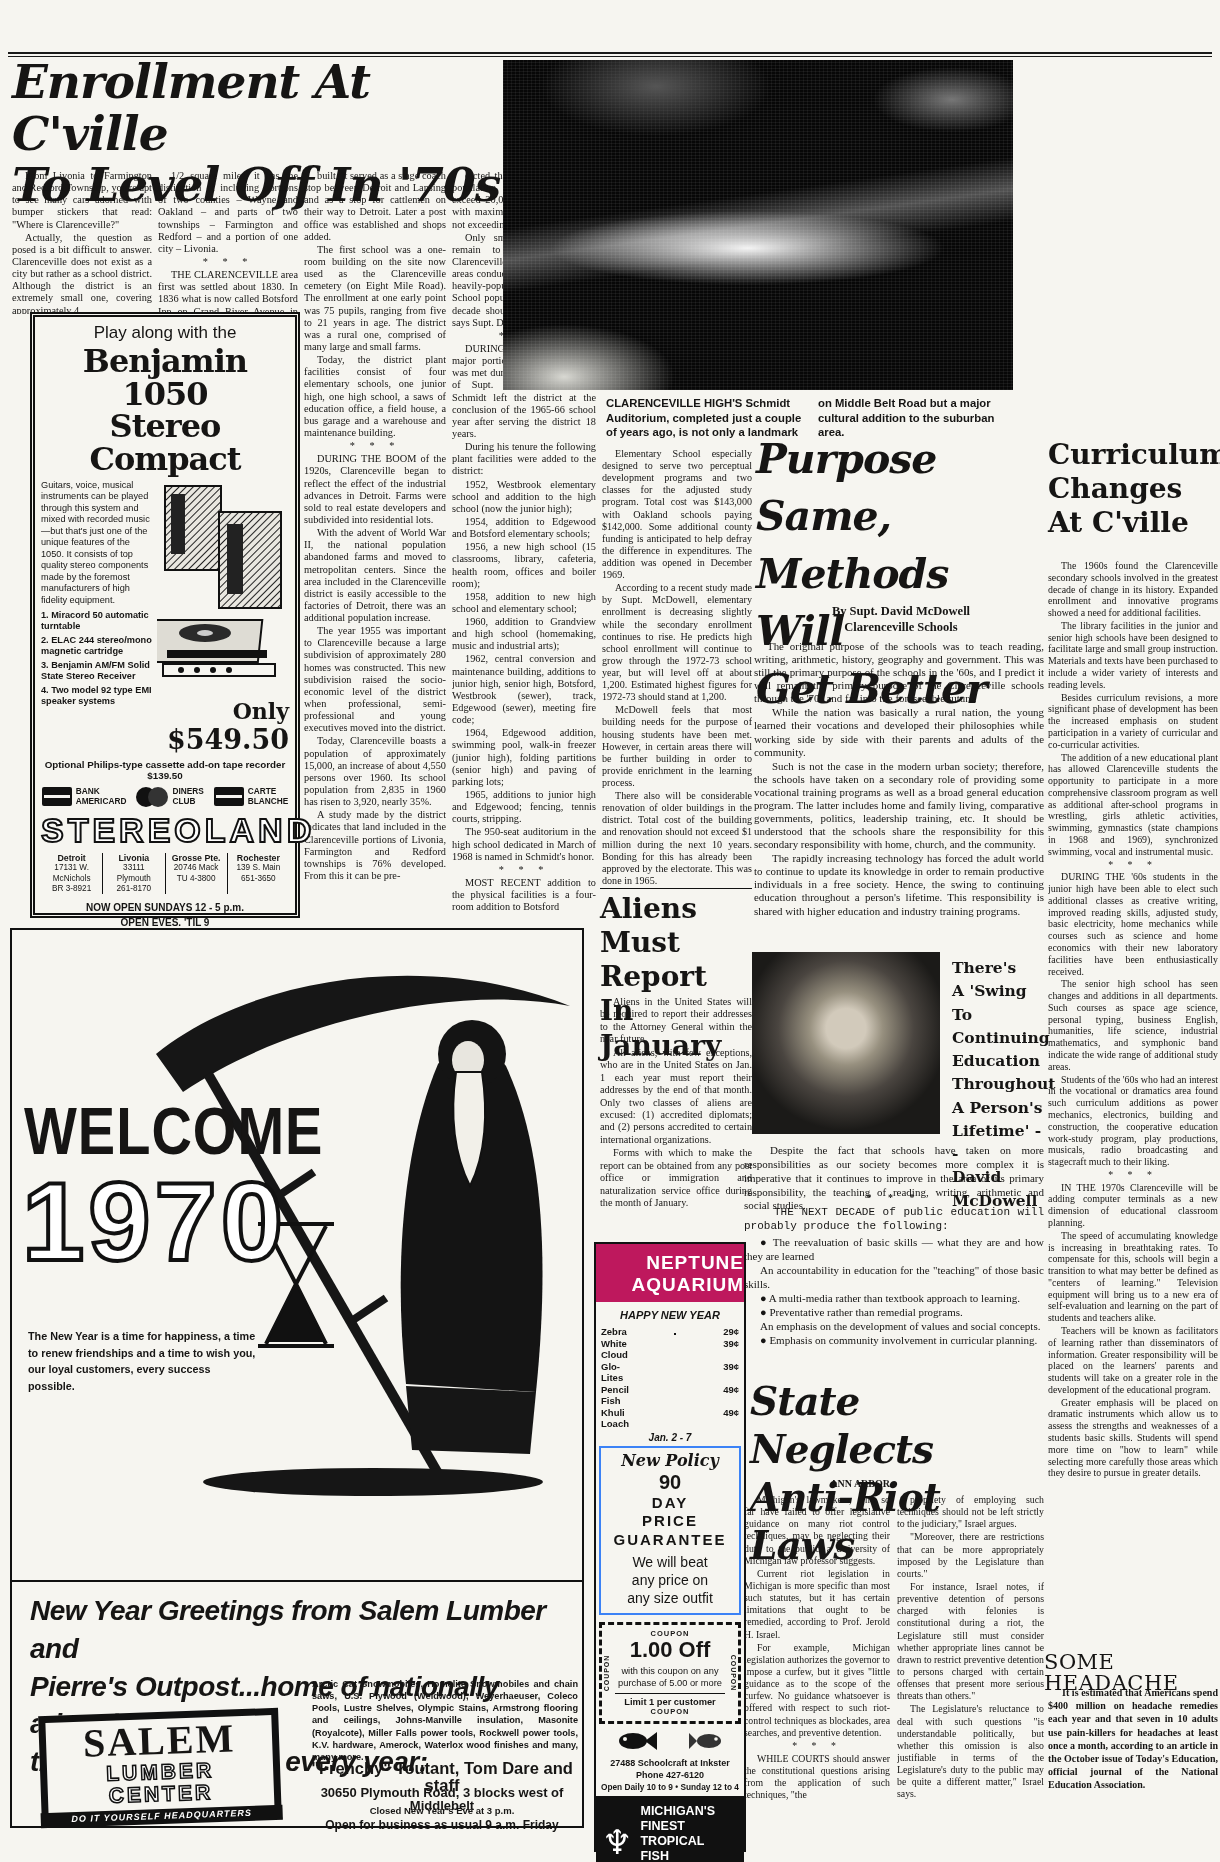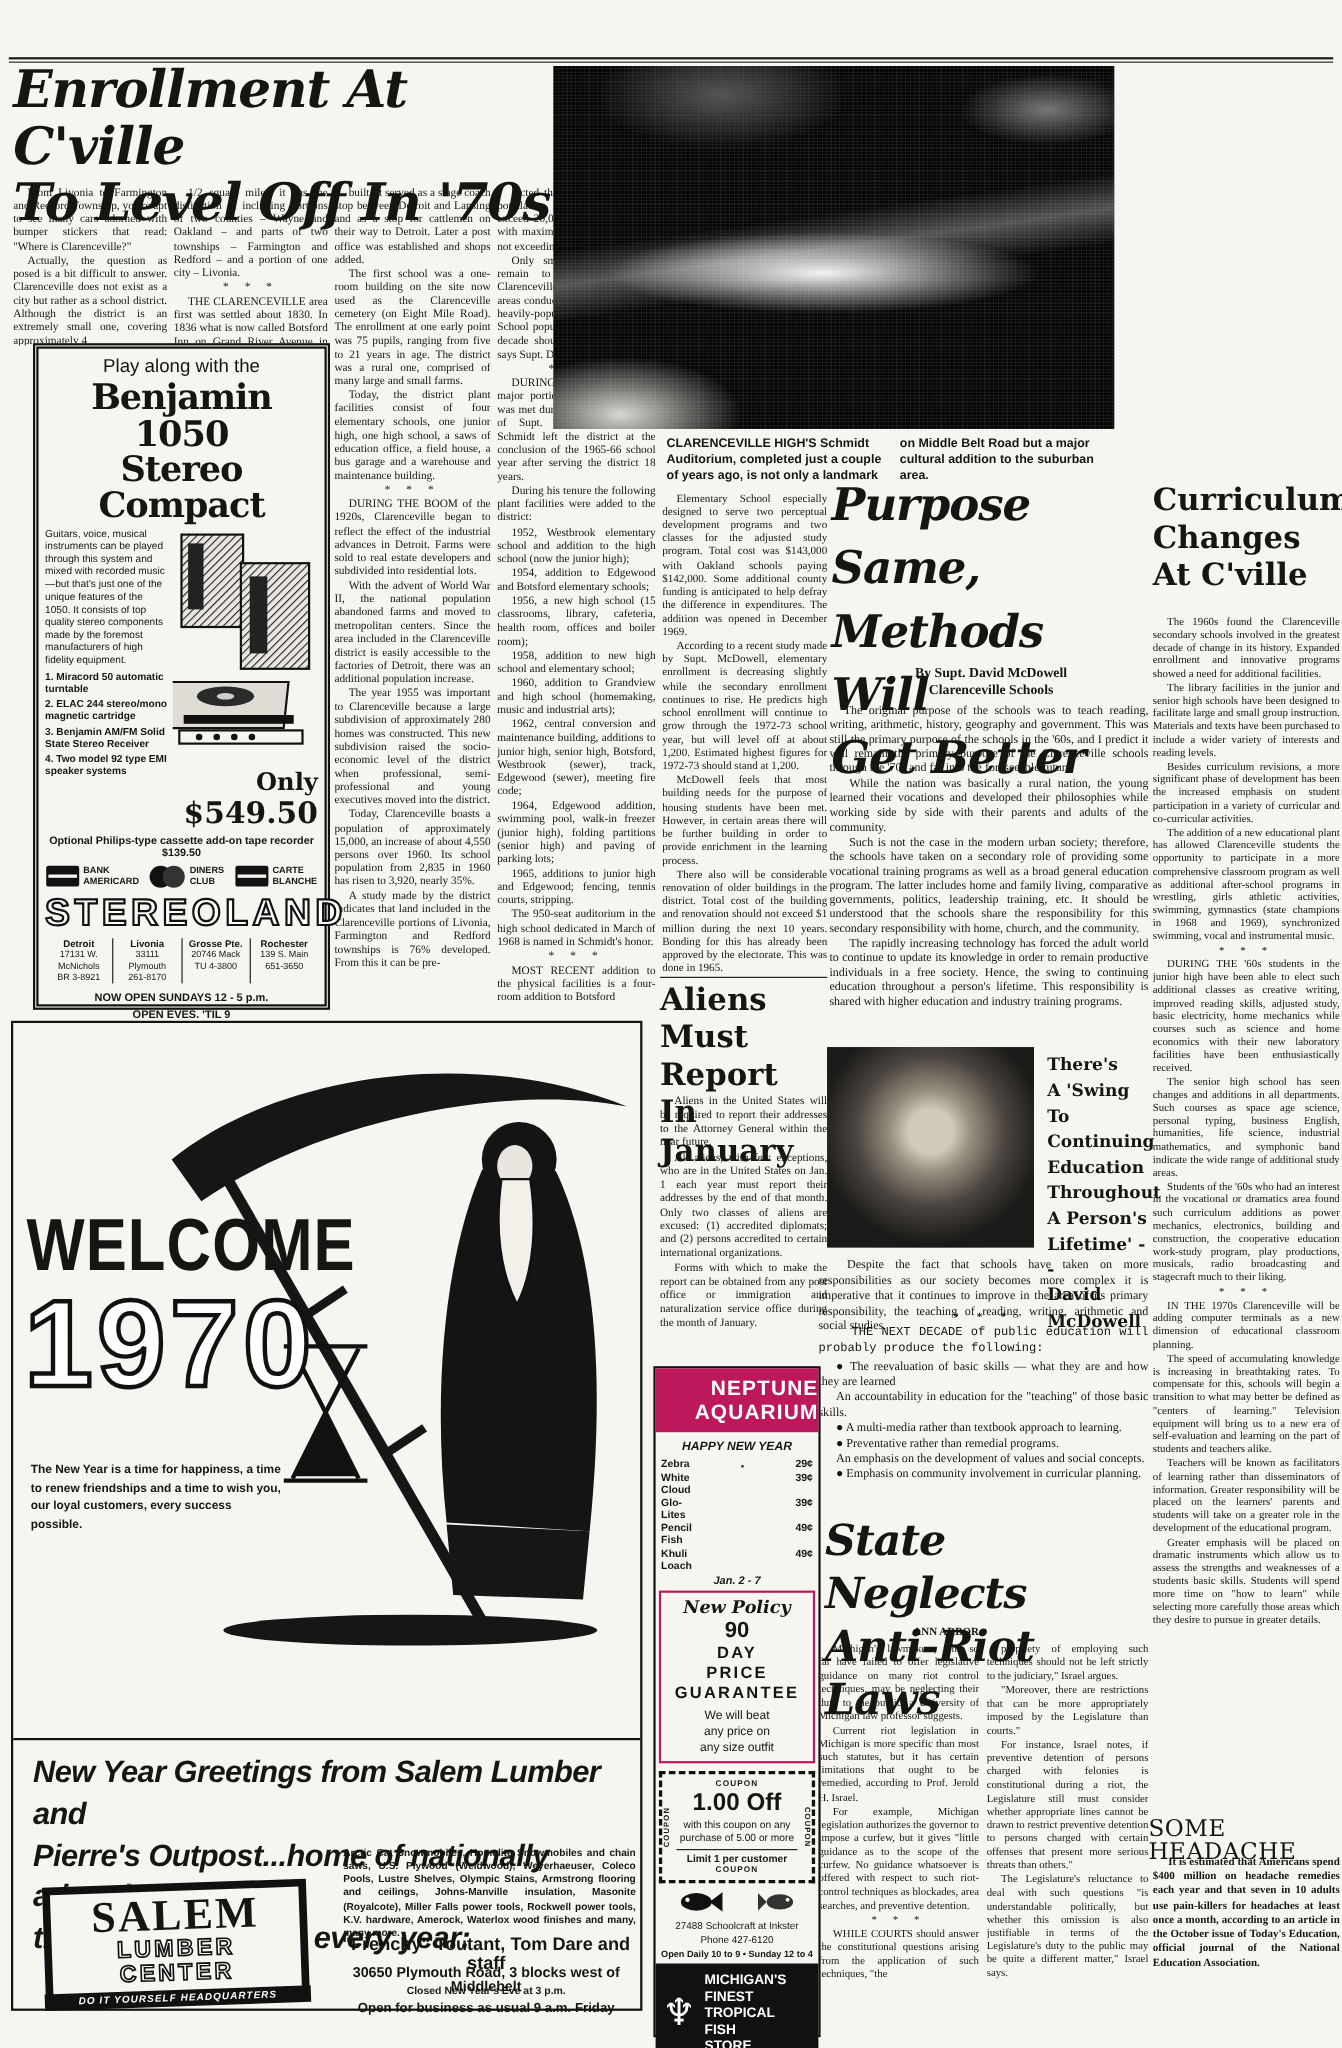--- a/index.html
+++ b/index.html
@@ -95,35 +95,35 @@
   .neptune-ad{position:absolute;left:594px;top:1242px;width:152px;height:610px;border:2px solid #111;
     box-sizing:border-box;background:#f6f5f0;font-family:"Liberation Sans",sans-serif;padding:0 3px;}
   .np-head{background:#be185d;color:#fff;text-align:right;font:800 19px/1.15 "Liberation Sans",sans-serif;
     letter-spacing:1px;padding:8px 0 6px;margin:0 -3px;white-space:pre-line;}
   .np-greet{text-align:center;font:italic 700 11px "Liberation Sans",sans-serif;margin:7px 0 5px;}
   .np-row{display:flex;align-items:baseline;font-size:9.5px;margin:1px 2px;gap:45px;}
   .np-name{font-weight:700;}
   .np-leader{flex:1;border-bottom:2px dotted #111;margin:0 2px 2px;}
   .np-price{font-weight:700;}
   .np-dates{text-align:center;font:italic 700 10px "Liberation Sans",sans-serif;margin:3px 0;}
-  .np-policy{border:2px solid #be185d;text-align:center;padding:3px 0 5px;}
+  .np-policy{border:2px solid #3b82f6;text-align:center;padding:3px 0 5px;}
   .np-script{font:italic 800 16px "DejaVu Serif",serif;}
   .np-ninety{font:800 20px/1.2 "Liberation Sans",sans-serif;}
   .np-big{font:800 15px/1.25 "Liberation Sans",sans-serif;letter-spacing:2px;white-space:pre-line;}
-  .np-note{font-size:11px;line-height:1.3;margin-top:3px;white-space:pre-line;}
+  .np-note{font-size:14px;line-height:1.3;margin-top:3px;white-space:pre-line;}
   .np-coupon{border:3px dashed #111;margin-top:7px;position:relative;text-align:center;padding:4px 13px 5px;}
   .cp-label{font-size:7.5px;font-weight:800;letter-spacing:1px;}
   .cp-side{position:absolute;top:50%;writing-mode:vertical-rl;font-size:7px;font-weight:800;letter-spacing:1px;}
   .cp-left{left:1px;transform:translateY(-50%) rotate(180deg);}
   .cp-right{right:1px;transform:translateY(-50%);}
   .cp-amount{font:900 22px/1.1 "Liberation Sans",sans-serif;}
   .cp-terms{font-size:9.3px;line-height:1.3;margin:3px 0;}
   .cp-limit{font-size:9.3px;font-weight:700;border-top:1px solid #111;margin-top:4px;padding-top:3px;}
   .np-fish{display:flex;justify-content:space-around;align-items:center;height:34px;}
-  .np-addr{text-align:center;font-weight:400;font-size:9px;line-height:1.3;}
+  .np-addr{text-align:center;font-weight:700;font-size:9px;line-height:1.3;}
   .np-hours{text-align:center;font-weight:700;font-size:8.3px;margin:1px 0 4px;}
   .np-footer{background:#111;color:#fff;margin:0 -3px;display:flex;align-items:center;gap:8px;padding:8px 6px;}
   .np-trident{font-size:34px;line-height:1;font-family:"DejaVu Sans",sans-serif;}
   .np-tag{font:800 12.5px/1.2 "Liberation Sans",sans-serif;white-space:pre-line;}
   
   .curr-headline{position:absolute;left:1048px;top:438px;width:172px;margin:0;
     font:800 28px/1.22 "DejaVu Serif",serif;white-space:pre-line;}
   .curr-body{position:absolute;left:1048px;top:560px;width:170px;height:1082px;font-size:9.9px;line-height:1.19;overflow:hidden;}
   .headache-headline{position:absolute;left:1044px;top:1652px;width:176px;margin:0;
     font:400 21px/1 "DejaVu Serif",serif;letter-spacing:.5px;}

